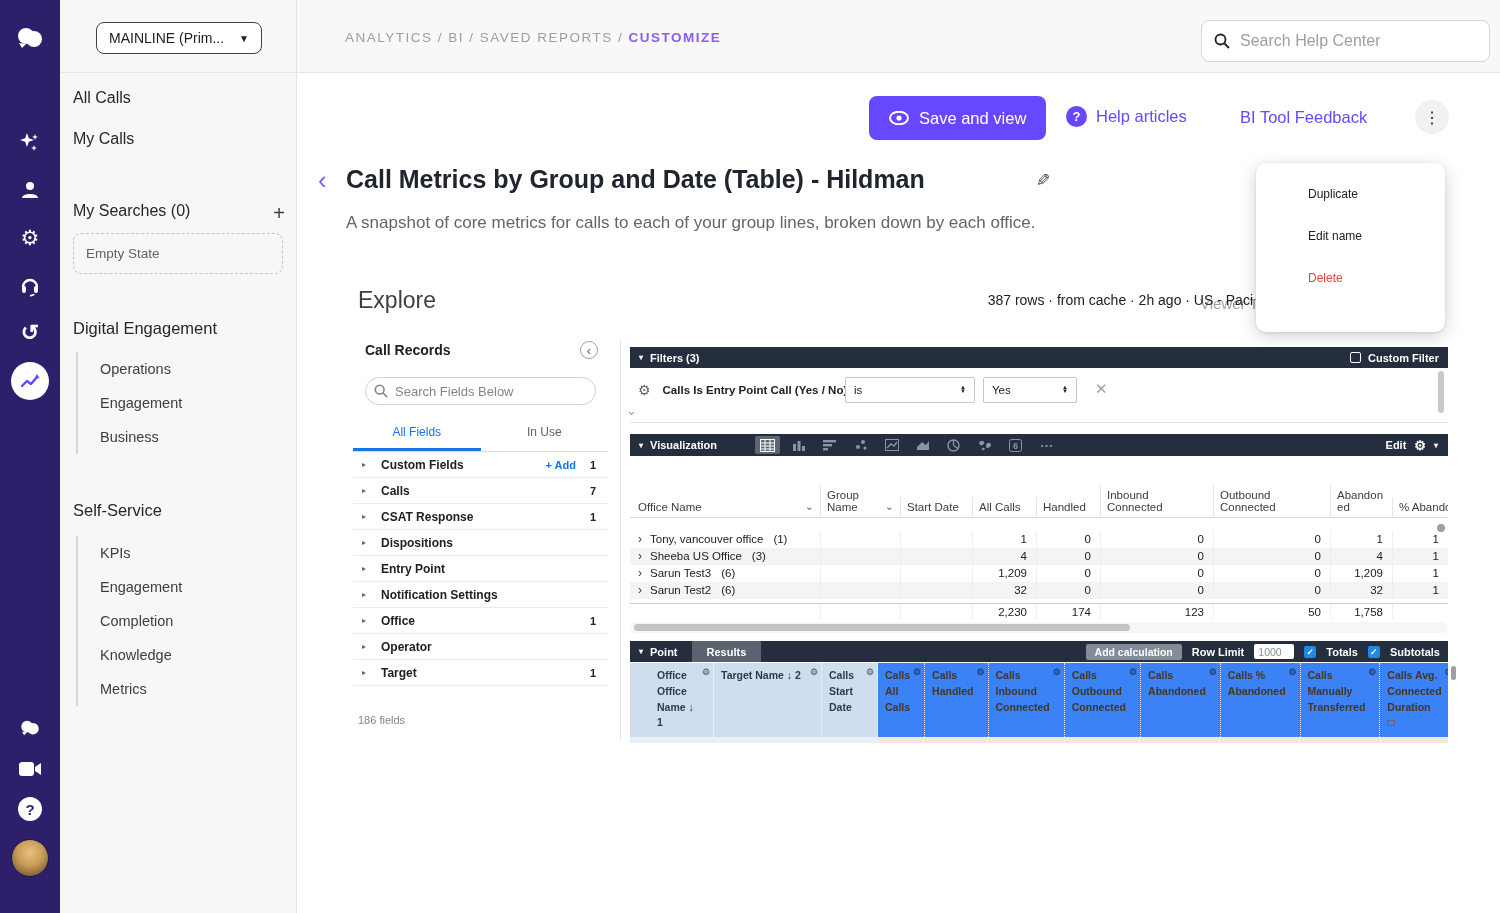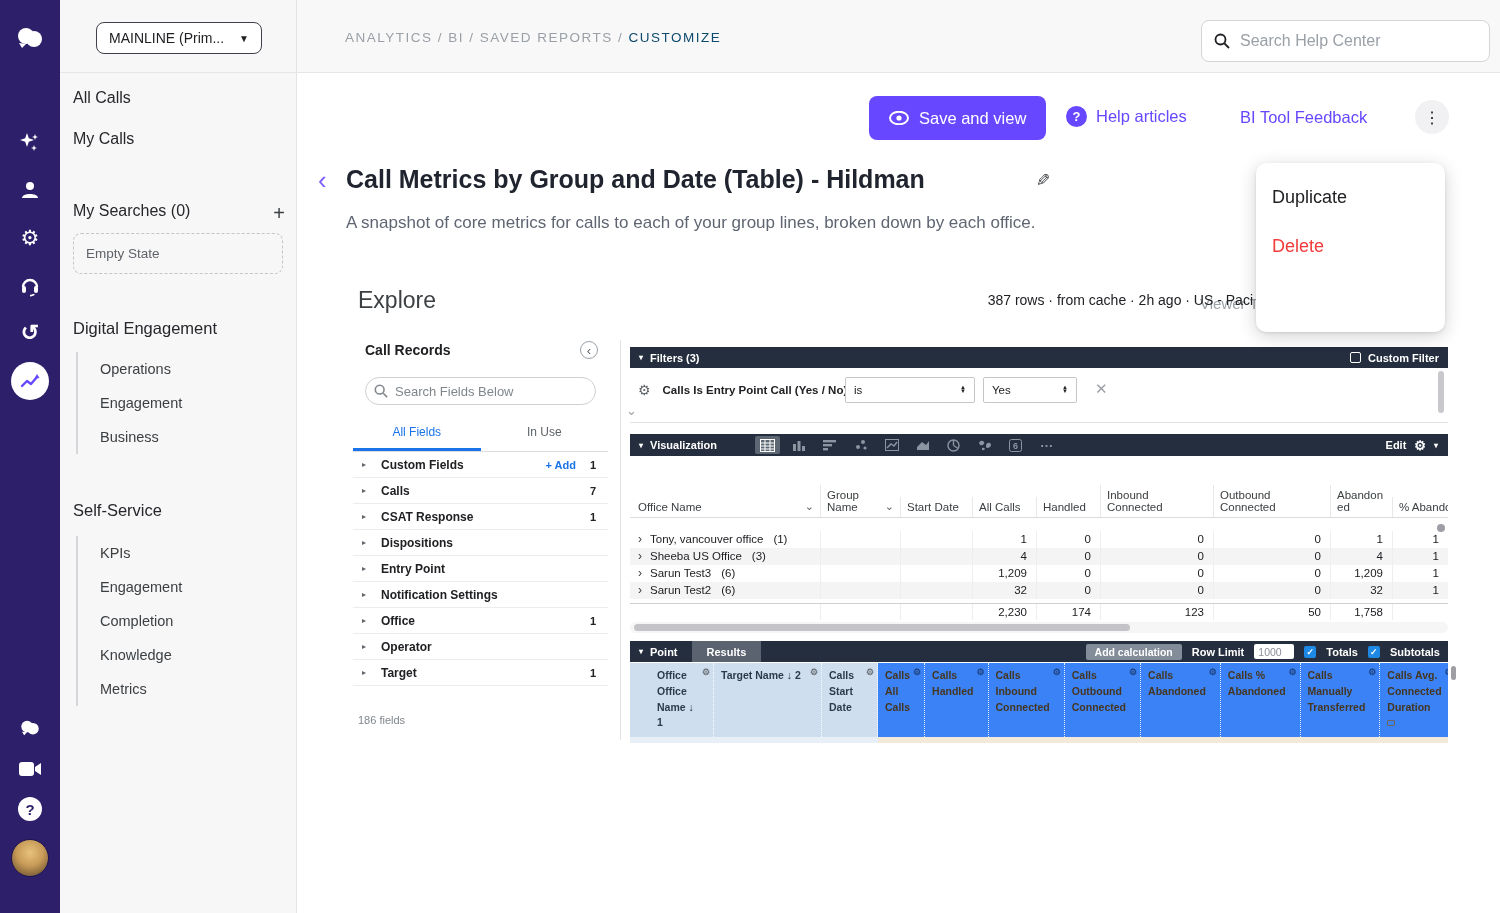--- a/index.html
+++ b/index.html
@@ -24,35 +24,35 @@
   .searches-head .plus { margin-left:auto; font-size:20px; color:#3c4043; cursor:pointer; }
   .empty-box { position:absolute; left:13px; top:233px; width:210px; height:41px; border:1px dashed #c4c4ca; border-radius:8px; display:flex; align-items:center; padding:0 12px; font-size:13.5px; color:#5f6368; }
   .sect-title { position:absolute; left:13px; font-size:16.5px; color:#26262b; }
   .sect-group { position:absolute; left:16px; border-left:2px solid #d6d6db;padding-left:8px; }
   .sect-group .gi { padding:9px 0 9px 14px; font-size:14.5px; color:#3c4043; cursor:pointer; }
 
   
   #topbar { left:297px; top:0; width:1203px; height:73px; background:#f8f8f9; border-bottom:1px solid #e6e6e9; }
   .crumb { position:absolute; left:48px; top:30px; font-size:13.5px; letter-spacing:1.5px; }
   .crumb .dim { color:#9aa0a6; }
-  .crumb .cur { color:#0c4a6e; font-weight:normal; }
+  .crumb .cur { color:#8b5cf6; font-weight:bold; }
   .help-search { position:absolute; right:10px; top:20px; width:289px; height:42px; background:#fff; border:1px solid #d4d4d9; border-radius:8px; display:flex; align-items:center; padding:0 12px; }
   .help-search input { border:0; outline:0; flex:1; font-size:16px; color:#202124; margin-left:10px; background:transparent; font-family:inherit; }
   .help-search input::placeholder { color:#9aa0a6; }
 
   
   .btn-save { position:absolute; left:869px; top:96px; height:44px; padding:0 20px; background:#6747ff; color:#fff; border:0; border-radius:8px; font-size:16.5px; font-family:inherit; display:flex; align-items:center; gap:10px; cursor:pointer; }
   .lnk-help { position:absolute; left:1066px; top:106px; display:flex; align-items:center; gap:9px; color:#6747ff; font-size:16.5px; cursor:pointer; }
   .q-circ { width:21px; height:21px; border-radius:50%; background:#6747ff; color:#fff; font-size:13px; font-weight:bold; display:flex; align-items:center; justify-content:center; }
   .lnk-fb { position:absolute; left:1240px; top:108px; color:#6747ff; font-size:16.5px; cursor:pointer; }
   .kebab { position:absolute; left:1415px; top:100px; width:34px; height:34px; border-radius:50%; background:#f1f1f4; color:#202124; font-size:16px; display:flex; align-items:center; justify-content:center; cursor:pointer; }
 
   
   .menu { position:absolute; left:1256px; top:163px; width:189px; height:169px; background:#fff; border-radius:10px; box-shadow:0 4px 18px rgba(0,0,0,.18), 0 1px 3px rgba(0,0,0,.1); z-index:40; padding:10px 0; }
-  .menu .mi { padding:14px 16px; font-size:18px; color:#202124; cursor:pointer; }
+  .menu .mi { padding:14px 16px; font-size:12px; color:#202124; cursor:pointer;margin-left:36px; }
   .menu .mi.danger { color:#f23b3b; }
 
   
   .back-chev { position:absolute; left:318px; top:167px; font-size:26px; color:#7c5cff; cursor:pointer; line-height:1; }
   .report-title { position:absolute; left:346px; top:165px; font-size:25px; font-weight:bold; color:#20242e; }
   .edit-pencil { position:absolute; left:1036px; top:170px; font-size:17px; color:#3c4043; cursor:pointer; transform:scaleX(-1); }
   .report-desc { position:absolute; left:346px; top:213px; font-size:17px; color:#5f6672; }
 
   
   .explore-h { position:absolute; left:358px; top:287px; font-size:23px; color:#3c4043; }
@@ -263,20 +263,21 @@
   </button>
   <div class="lnk-help">
     <span class="q-circ">?</span>
     <span>Help articles</span>
   </div>
   <div class="lnk-fb">BI Tool Feedback</div>
   <div class="kebab">⋮</div>
 
   <div class="menu">
     <div class="mi">Duplicate</div>
+    <div class="mi">Edit name</div>
     <div class="mi danger">Delete</div>
   </div>
 
   <div class="back-chev">‹</div>
   <div class="report-title">Call Metrics by Group and Date (Table) - Hildman</div>
   <div class="edit-pencil">✎</div>
   <div class="report-desc">A snapshot of core metrics for calls to each of your group lines, broken down by each office.</div>
 
   <div class="explore-h">Explore</div>
   <div class="viewer-time">Viewer Tim</div>

